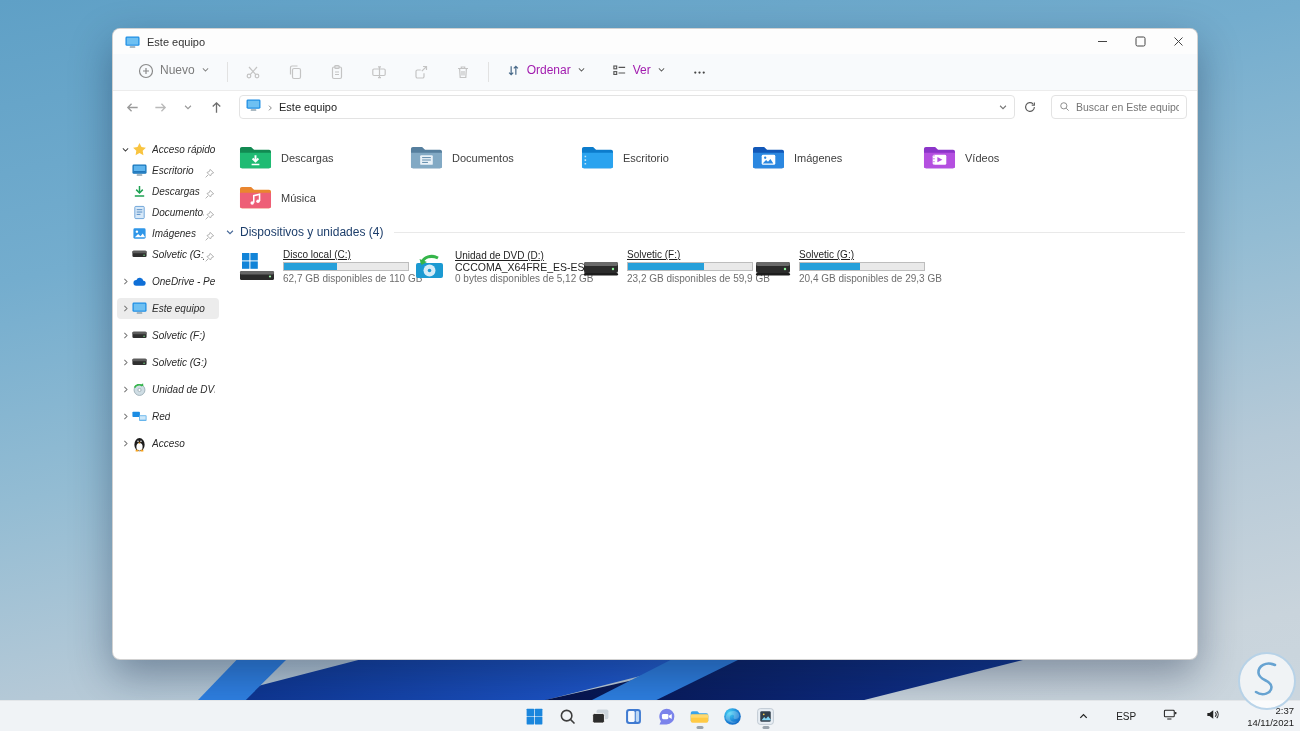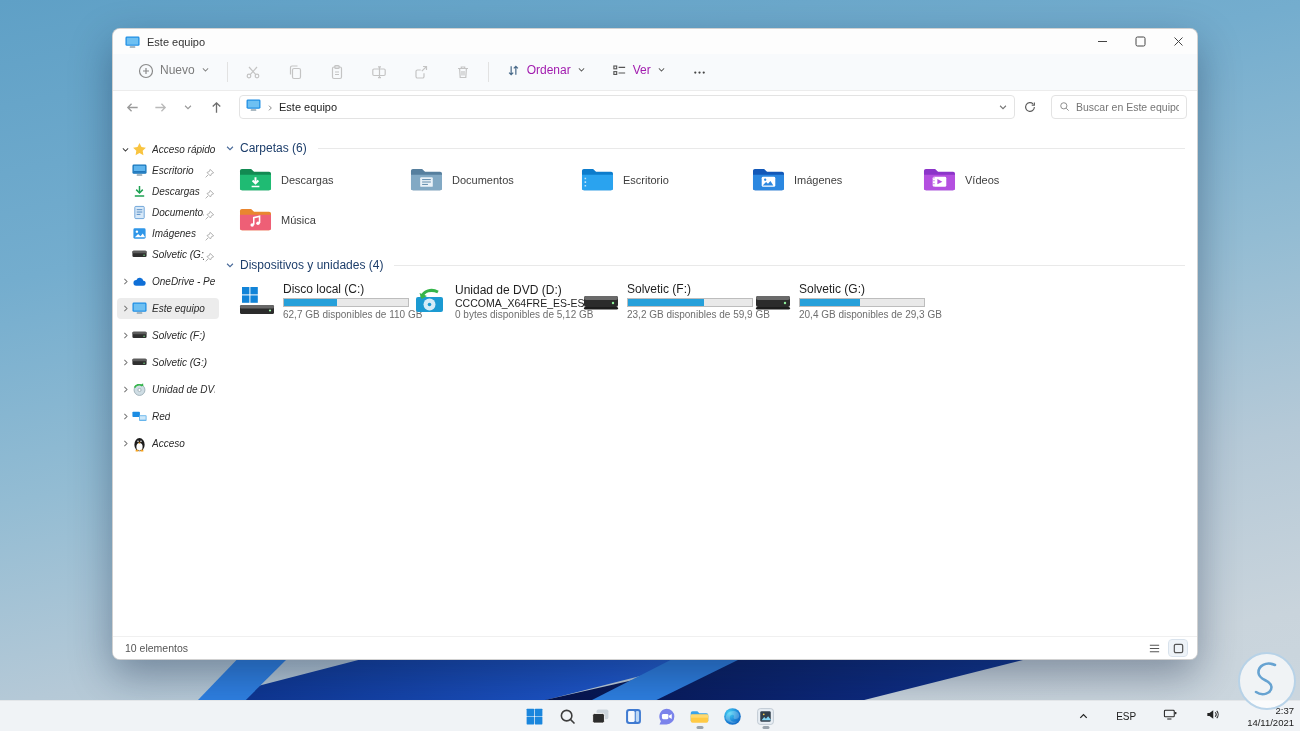--- a/index.html
+++ b/index.html
@@ -64,21 +64,21 @@
   .sec-title { font-size:12px; color:#1d3e6b; white-space:nowrap; }
   .sec-line { flex:1; height:1px; background:#e9e9e9; margin-left:6px; }
   .folders-grid { display:grid; grid-template-columns:repeat(5,171px); row-gap:13px; margin:9px 0 4px 14px; }
   .tile { display:flex; align-items:center; gap:9px; height:27px; border-radius:3px; }
   .tile .f-ic { width:33px; height:27px; flex:none; }
   .tile .f-label { font-size:11px; color:#3d3d3d; }
   .drives-grid { display:grid; grid-template-columns:repeat(4,172px); margin:8px 0 0 14px; }
   .dtile { display:flex; align-items:center; gap:8px; border-radius:3px; }
   .dtile .d-ic { width:36px; height:30px; flex:none; }
   .d-info { display:flex; flex-direction:column; min-width:0; }
-  .d-name { font-size:12px; color:#1f1f1f; white-space:nowrap; }
+  .d-name { font-size:10px; color:#1f1f1f; white-space:nowrap;text-decoration:underline; }
   .d-sub { font-size:10.5px; color:#1f1f1f; white-space:nowrap; }
   .d-bar { width:126px; height:9px; border:1px solid #bdbdbd; background:#e9e9e9; margin:2px 0; position:relative; }
   .d-fill { position:absolute; left:0; top:0; bottom:0; }
   .d-cap { font-size:10px; color:#6e6e6e; white-space:nowrap; }
 
   .statusbar { height:23px; flex:none; display:flex; align-items:center; padding:0 10px 0 12px;
     border-top:1px solid #f0f0f0; background:#fff; }
   .status-text { font-size:10.5px; color:#555; }
   .status-views { margin-left:auto; display:flex; gap:6px; }
   .sv-btn { width:18px; height:16px; display:flex; align-items:center; justify-content:center; border-radius:3px; }
@@ -486,27 +486,20 @@
               <circle cx="5.6" cy="5.8" r="0.7" fill="#fff"></circle>
               <circle cx="8.4" cy="5.8" r="0.7" fill="#fff"></circle>
               <path d="M5.9 7h2.2L7 8.4z" fill="#f6a21d"></path>
               <path d="M3.4 14.6h2.6M8 14.6h2.6" stroke="#f6a21d" stroke-width="1.6"></path>
             </svg>
           </span>
           <span class="side-label">Acceso</span>
         </div>
       </div>
     <div class="main">
-      <div class="sec-head">
-        <span><svg width="10" height="10" viewBox="0 0 12 12" fill="none" stroke="#4a6b9a" stroke-width="1.4">
-              <path d="M2.5 4.5L6 8l3.5-3.5"></path>
-            </svg></span>
-        <span class="sec-title">Carpetas (6)</span>
-        <span class="sec-line"></span>
-      </div>
       <div class="folders-grid" id="folders-grid">
           <div class="tile">
             <span class="f-ic"><svg viewBox="0 0 34 27">
                 <path d="M1 5a2 2 0 0 1 2-2h9.5l3 3H31a2 2 0 0 1 2 2v15a2 2 0 0 1-2 2H3a2 2 0 0 1-2-2z" fill="#128a52"></path>
                 <path d="M1 9h32v14a2 2 0 0 1-2 2H3a2 2 0 0 1-2-2z" fill="#1fbb73"></path>
                 <path d="M17 11.5v5.5" stroke="#fff" stroke-width="2"></path>
                 <path d="M14 15l3 3 3-3" stroke="#fff" fill="none" stroke-width="2"></path>
                 <path d="M13 21.2h8" stroke="#fff" stroke-width="1.6"></path>
               </svg></span>
             <span class="f-label">Descargas</span>
@@ -552,21 +545,21 @@
             <span class="f-ic"><svg viewBox="0 0 34 27">
                 <path d="M1 5a2 2 0 0 1 2-2h9.5l3 3H31a2 2 0 0 1 2 2v15a2 2 0 0 1-2 2H3a2 2 0 0 1-2-2z" fill="#e9862f"></path>
                 <path d="M1 9h32v14a2 2 0 0 1-2 2H3a2 2 0 0 1-2-2z" fill="#ee5f76"></path>
                 <path d="M15.2 19.3V12l6-1.4v6.8" stroke="#fff" stroke-width="1.6" fill="none"></path>
                 <circle cx="13.6" cy="19.5" r="1.8" fill="#fff"></circle>
                 <circle cx="19.6" cy="17.8" r="1.8" fill="#fff"></circle>
               </svg></span>
             <span class="f-label">Música</span>
           </div>
         </div>
-      <div class="sec-head" style="margin-top:23px;">
+      <div class="sec-head" style="margin-top:12px;">
         <span><svg width="10" height="10" viewBox="0 0 12 12" fill="none" stroke="#4a6b9a" stroke-width="1.4">
               <path d="M2.5 4.5L6 8l3.5-3.5"></path>
             </svg></span>
         <span class="sec-title">Dispositivos y unidades (4)</span>
         <span class="sec-line"></span>
       </div>
       <div class="drives-grid" id="drives-grid">
           <div class="dtile">
             <span class="d-ic"><svg viewBox="0 0 36 30">
                 <g fill="#1284d8">
@@ -628,35 +621,20 @@
               <div class="d-bar">
                 <span class="d-fill" style="width:48%;background:#26a0da"></span>
               </div>
               <div class="d-cap">20,4 GB disponibles de 29,3 GB</div>
             </div>
           </div>
         </div>
     </div>
   </div>
 
-  <div class="statusbar">
-    <span class="status-text">10 elementos</span>
-    <div class="status-views">
-      <span class="sv-btn">
-          <svg width="13" height="13" viewBox="0 0 14 14" fill="none" stroke="#555" stroke-width="1.3">
-            <path d="M2 3.5h10M2 7h10M2 10.5h10"></path>
-          </svg>
-        </span>
-      <span class="sv-btn active">
-          <svg width="13" height="13" viewBox="0 0 14 14" fill="none" stroke="#555" stroke-width="1.3">
-            <rect x="2.5" y="2.5" width="9" height="9" rx="1.5"></rect>
-          </svg>
-        </span>
-    </div>
-  </div>
 </div>
 
 <div class="taskbar">
   <div class="tb-center" id="taskbar-icons">
       <div class="task-btn">
         <span style="display:flex;width:21px;height:21px">
           <svg viewBox="0 0 24 24">
             <g fill="#1a86dd">
               <rect x="3" y="3" width="8.6" height="8.6" rx="0.6"></rect>
               <rect x="12.4" y="3" width="8.6" height="8.6" rx="0.6"></rect>

